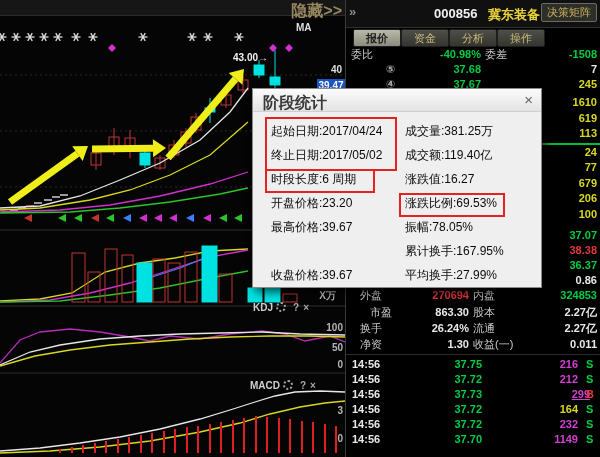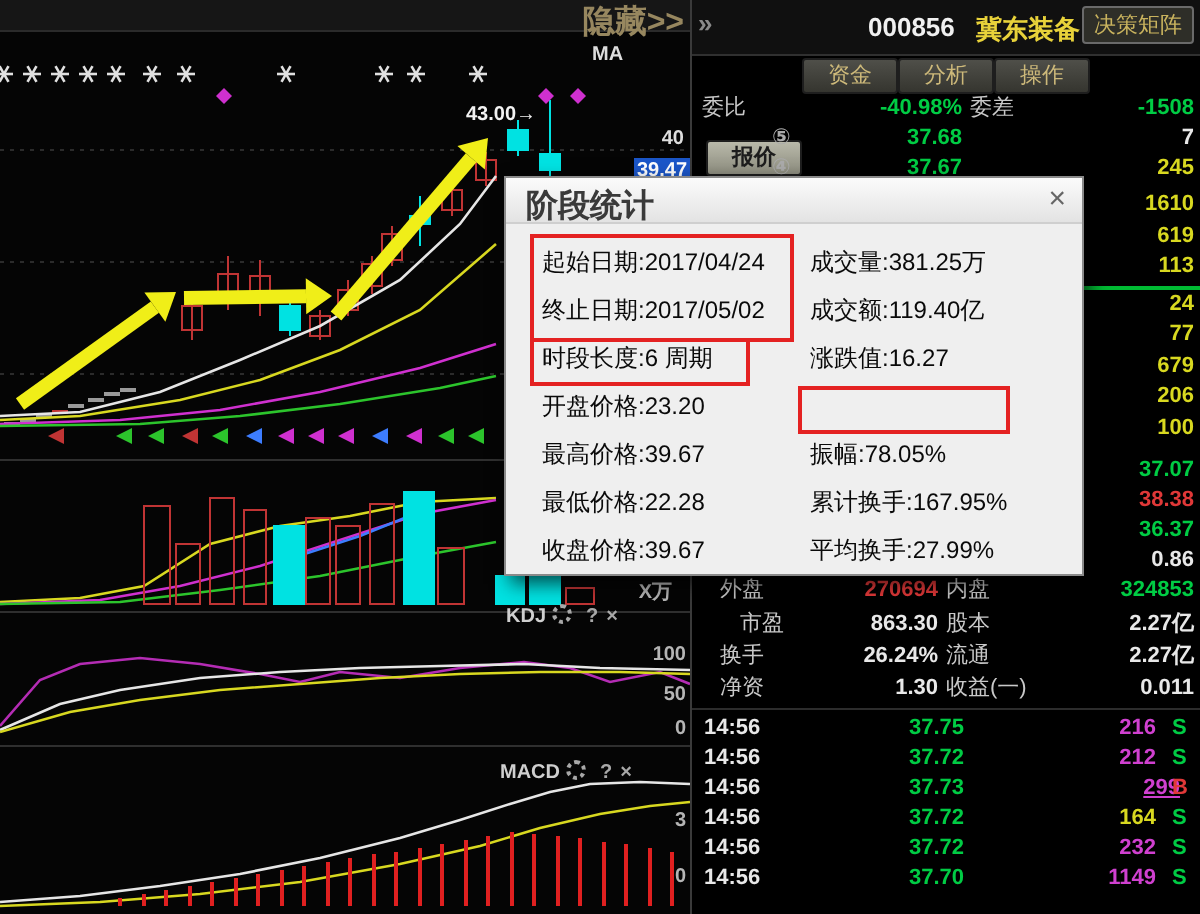--- a/index.html
+++ b/index.html
@@ -232,21 +232,21 @@
   </div>
 
   <div id="right-panel">
     <div id="rp-head">
       <div id="expand-icon">»</div>
       <div id="stock-code">000856</div>
       <div id="stock-name">冀东装备</div>
       <div id="matrix-btn">决策矩阵</div>
     </div>
 
-    <div class="tab active" style="left:7px;margin-top:41px;">报价</div>
+    <div class="tab active" style="left:7px;">报价</div>
     <div class="tab" style="left:55px;">资金</div>
     <div class="tab" style="left:103px;">分析</div>
     <div class="tab" style="left:151px;">操作</div>
 
     <div class="r-row" style="top:48px;">
       <span class="lbl" style="left:5px;">委比</span>
       <span class="val-g ra" style="left:55px;width:80px;">-40.98%</span>
       <span class="lbl" style="left:139px;">委差</span>
       <span class="val-g ra" style="left:180px;width:71px;">-1508</span>
     </div>
@@ -369,25 +369,25 @@
   <div id="dialog">
     <div id="dlg-titlebar">
       <div id="dlg-title">阶段统计</div>
       <div id="dlg-close">×</div>
     </div>
     <div class="dlg-row dlg-left" style="top:30px;">起始日期:2017/04/24</div>
     <div class="dlg-row dlg-left" style="top:54px;">终止日期:2017/05/02</div>
     <div class="dlg-row dlg-left" style="top:78px;">时段长度:6 周期</div>
     <div class="dlg-row dlg-left" style="top:102px;">开盘价格:23.20</div>
     <div class="dlg-row dlg-left" style="top:126px;">最高价格:39.67</div>
-    <div class="dlg-row dlg-left" style="top:150px;">最低价格:22.28</div>
     <div class="dlg-row dlg-left" style="top:174px;">收盘价格:39.67</div>
     <div class="dlg-row dlg-right" style="top:30px;">成交量:381.25万</div>
     <div class="dlg-row dlg-right" style="top:54px;">成交额:119.40亿</div>
     <div class="dlg-row dlg-right" style="top:78px;">涨跌值:16.27</div>
+    <div class="dlg-row dlg-right" style="top:102px;">涨跌比例:69.53%</div>
     <div class="dlg-row dlg-right" style="top:126px;">振幅:78.05%</div>
     <div class="dlg-row dlg-right" style="top:150px;">累计换手:167.95%</div>
     <div class="dlg-row dlg-right" style="top:174px;">平均换手:27.99%</div>
     <div class="redbox" id="box-dates"></div>
     <div class="redbox" id="box-period"></div>
     <div class="redbox" id="box-ratio"></div>
   </div>
 
 </div>
 

